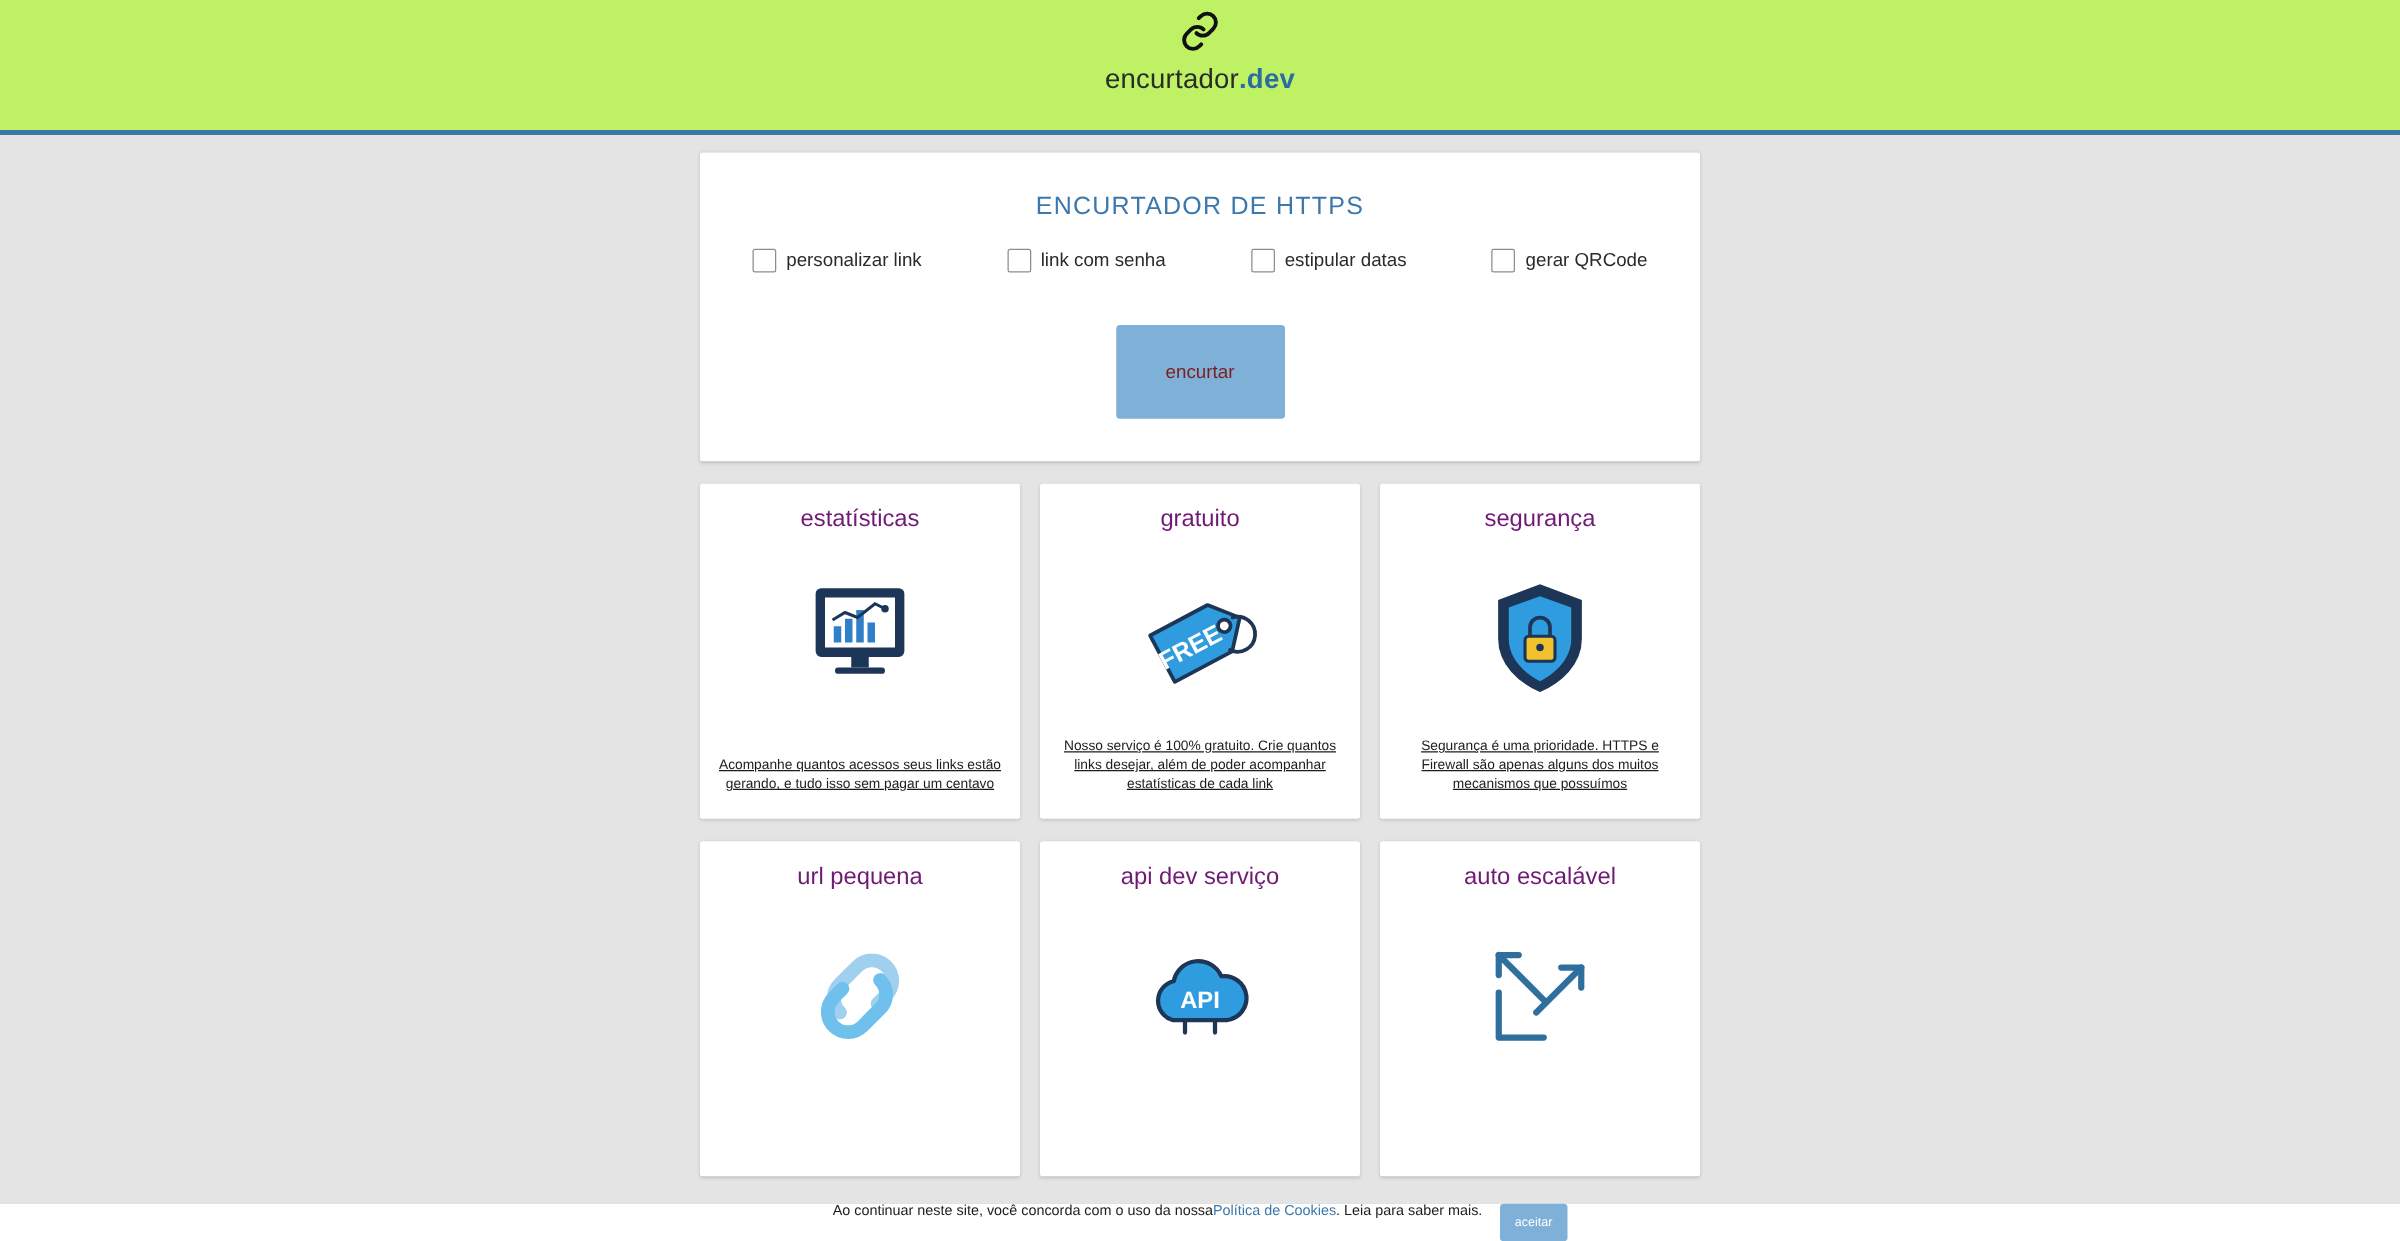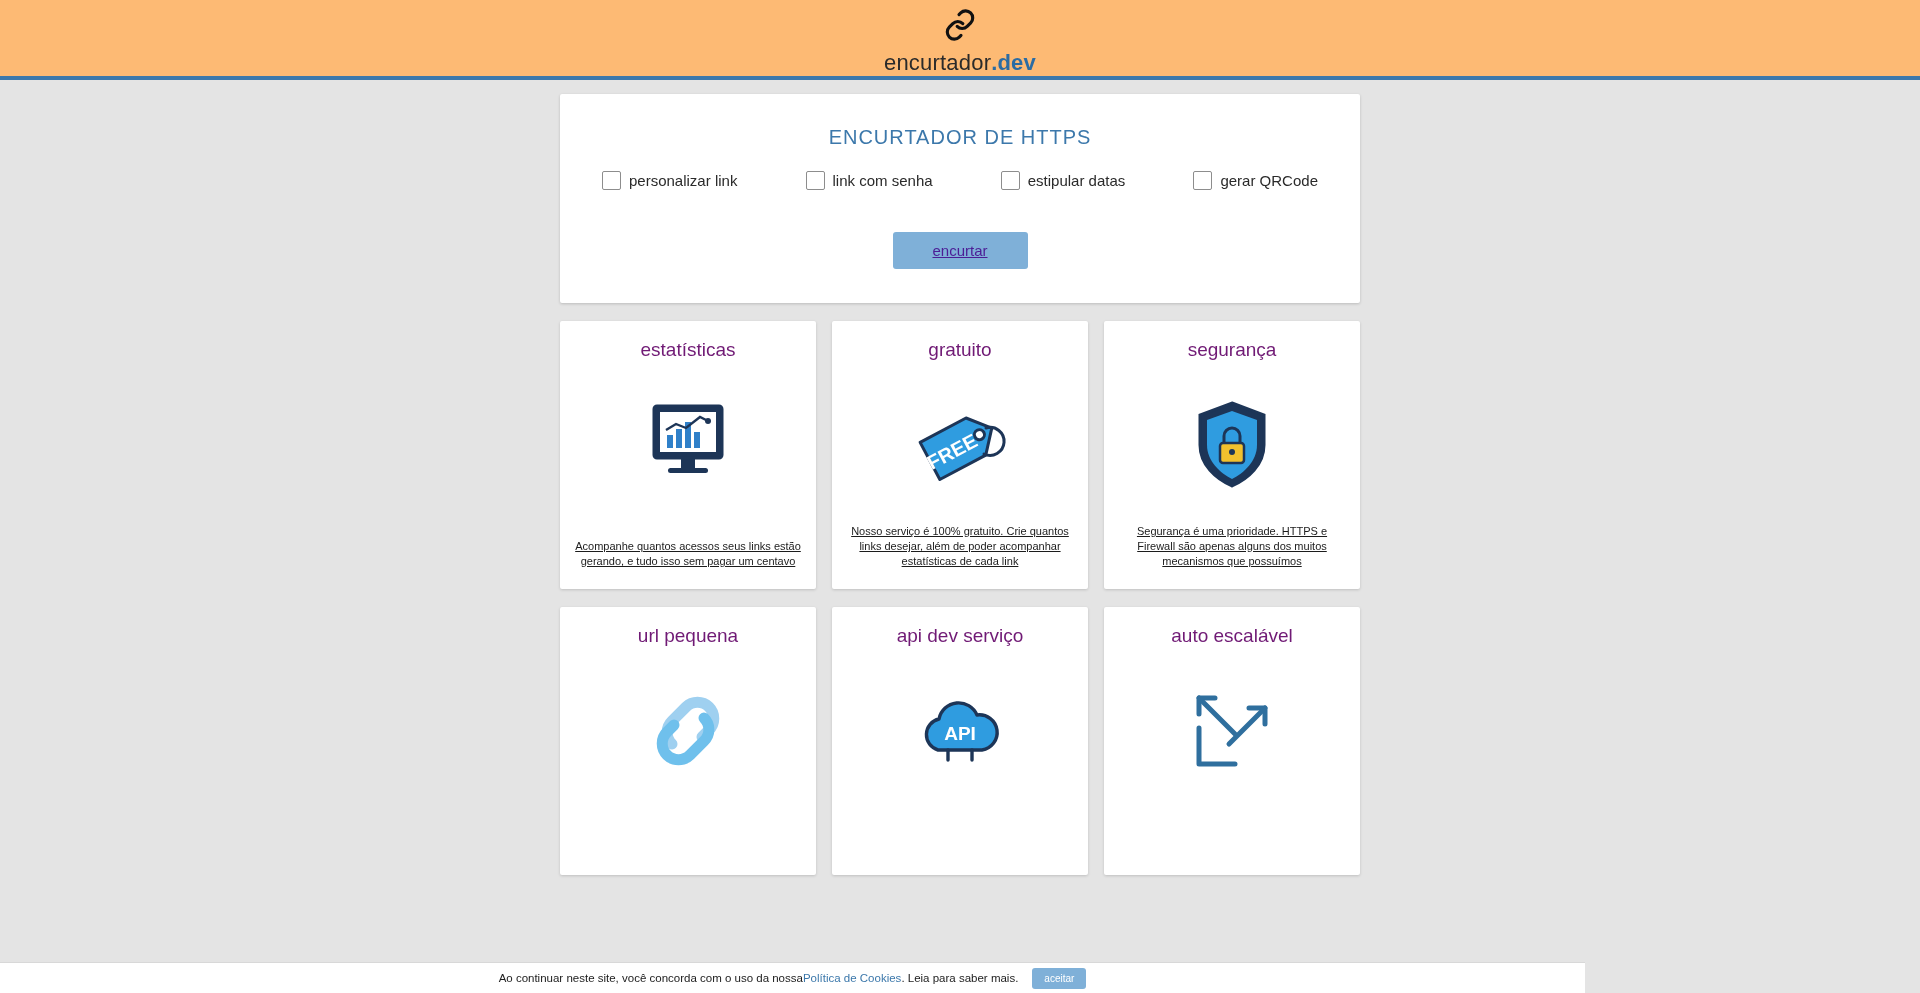--- a/index.html
+++ b/index.html
@@ -18,23 +18,23 @@
     background: #e4e4e4;
   }
   .container {
     width: 800px;
     margin: 0 auto;
     position: relative;
   }
 
   
   .site-header {
-    background: #fdba74;
+    background: #bef264;
     border-bottom: 4px solid #3c78ab;
-    padding: 8px 0 0 0;
+    padding: 8px 0 28px 0;
     text-align: center;
   }
   .logo-icon {
     display: block;
     margin: 0 auto;
     height: 36px;
     line-height: 36px;
   }
   .logo-icon svg { display:block; margin:0 auto; }
   .site-title {
@@ -99,28 +99,27 @@
     margin-right: 8px;
     display: inline-block;
   }
   .submit-wrap {
     text-align: center;
     margin-top: 42px;
   }
   .submit-btn {
     background: #7fb0d8;
     border: none;
-    color: #4c1d95;
+    color: #7f1d1d;
     font-size: 15px;
-    padding: 10px 0;
+    padding: 29px 0;
     width: 135px;
     border-radius: 3px;
     cursor: pointer;
     font-family: "Liberation Sans", sans-serif;
-    text-decoration: underline;
   }
 
   
   .features {
     display: flex;
     flex-wrap: wrap;
     justify-content: space-between;
     margin-top: 18px;
   }
   .feature-card {
@@ -154,26 +153,25 @@
     color: #1c1c1c;
     margin-top: auto;
     text-decoration: underline;
   }
 
   
   .cookie-bar {
     position: absolute;
     left: 0;
     bottom: 0;
-    width: 1585px;
+    width: 1920px;
     background: #ffffff;
     border-top: 1px solid #d8d8d8;
     height: 30px;
     display: flex;
-    align-items: center;
     justify-content: center;
     font-size: 11.5px;
     color: #1c1c1c;
   }
   .cookie-bar a {
     color: #3c78ab;
     text-decoration: none;
   }
   .cookie-accept {
     margin-left: 14px;

